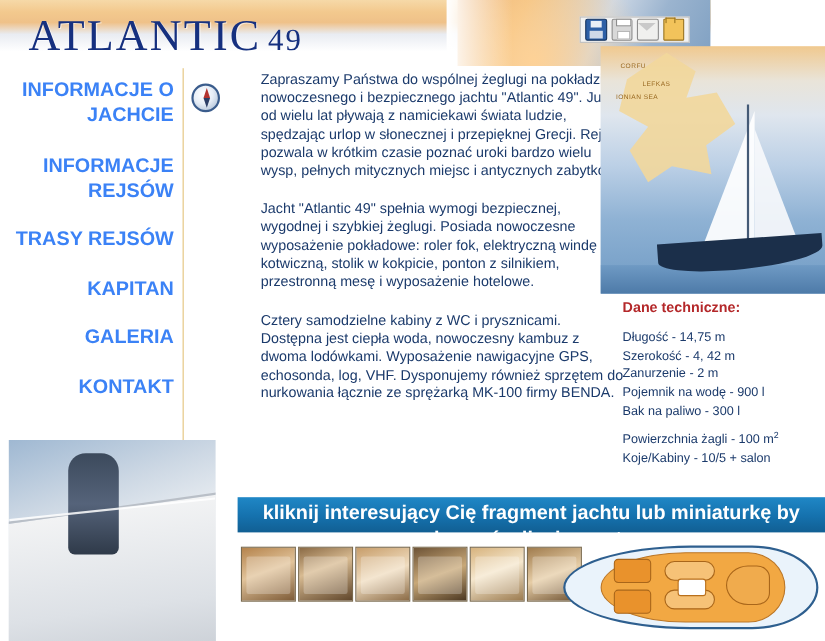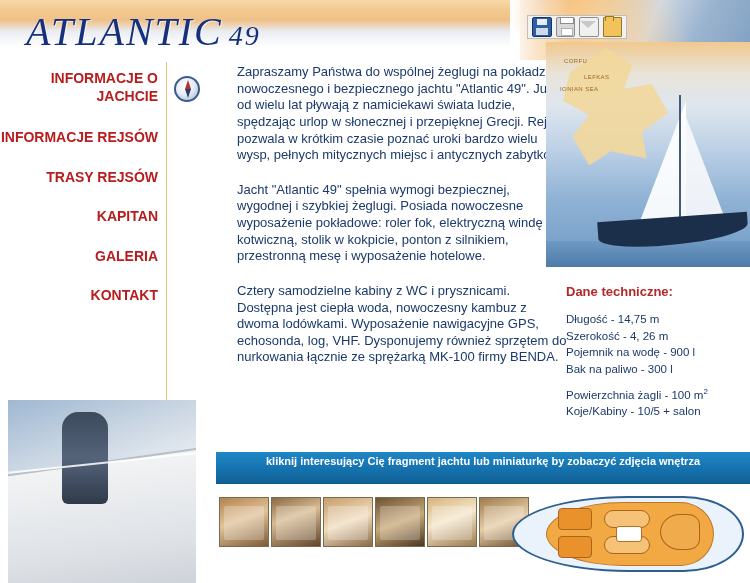--- a/index.html
+++ b/index.html
@@ -17,23 +17,22 @@
   .page {
     position: relative;
     width: 750px;
     height: 583px;
   }
 
   
   .header {
     position: absolute;
     left: 0; top: 0;
-    width: 750px; height: 60px;
+    width: 646px; height: 60px;
     overflow: hidden;
-    font-style: italic;
   }
   .header-sky {
     position: absolute;
     left: 0; top: 0;
     width: 750px; height: 60px;
     background: linear-gradient(180deg,#f6d9a8 0%, #f3c98e 18%, #efc189 34%, #e9ecf2 52%, #ffffff 78%, #ffffff 100%);
   }
   .header-photo {
     position: absolute;
     right: 0; top: 0;
@@ -132,22 +131,22 @@
 
   
   .nav {
     position: absolute;
     left: 0; top: 70px;
     width: 166px;
     text-align: right;
   }
   .nav-item {
     display: block;
-    color: #b91c1c;
-    font-size: 14px;
+    color: #3b82f6;
+    font-size: 18px;
     font-weight: bold;
     text-decoration: none;
     padding-right: 8px;
     margin-bottom: 22px;
     line-height: 1.25;
     cursor: pointer;
   }
   .nav-item.first { margin-bottom: 24px; }
 
   .divider {
@@ -254,21 +253,21 @@
   }
   .photo-right .water {
     position: absolute;
     left: 0; bottom: 0; width: 204px; height: 26px;
     background: linear-gradient(180deg,#6f9ac4 0%, #4d7aa8 100%);
   }
 
   
   .tech {
     position: absolute;
-    left: 566px; top: 284px;
+    left: 566px; top: 272px;
     width: 184px;
     color: #1b3a6b;
   }
   .tech-title {
     color: #b4282a;
     font-weight: bold;
     font-size: 13px;
     margin-bottom: 12px;
   }
   .tech-list {
@@ -309,21 +308,21 @@
     opacity: .85;
   }
 
   
   .banner {
     position: absolute;
     left: 216px; top: 452px;
     width: 534px; height: 32px;
     background: linear-gradient(180deg,#1f87c6 0%, #1571ad 55%, #115f93 100%);
     color: #ffffff;
-    font-size: 11px;
+    font-size: 18px;
     font-weight: bold;
     text-align: center;
     line-height: 1.25;
     padding-top: 3px;
     box-sizing: border-box;
     cursor: pointer;
   }
 
   
   .thumbs {
@@ -445,21 +444,22 @@
     <div class="sail2"></div>
     <div class="mast"></div>
     <div class="boat-hull"></div>
   </div>
 
   <div class="tech">
     <div class="tech-title">Dane techniczne:</div>
     <div class="tech-list">
       <div class="grp">
         <div>Długość - 14,75 m</div>
-        <div>Szerokość - 4, 26 m</div>
+        <div>Szerokość - 4, 42 m</div>
+        <div>Zanurzenie - 2 m</div>
         <div>Pojemnik na wodę - 900 l</div>
         <div>Bak na paliwo - 300 l</div>
       </div>
       <div>
         <div><span>Powierzchnia żagli - 100 m</span><sup>2</sup></div>
         <div>Koje/Kabiny - 10/5 + salon</div>
       </div>
     </div>
   </div>
 

